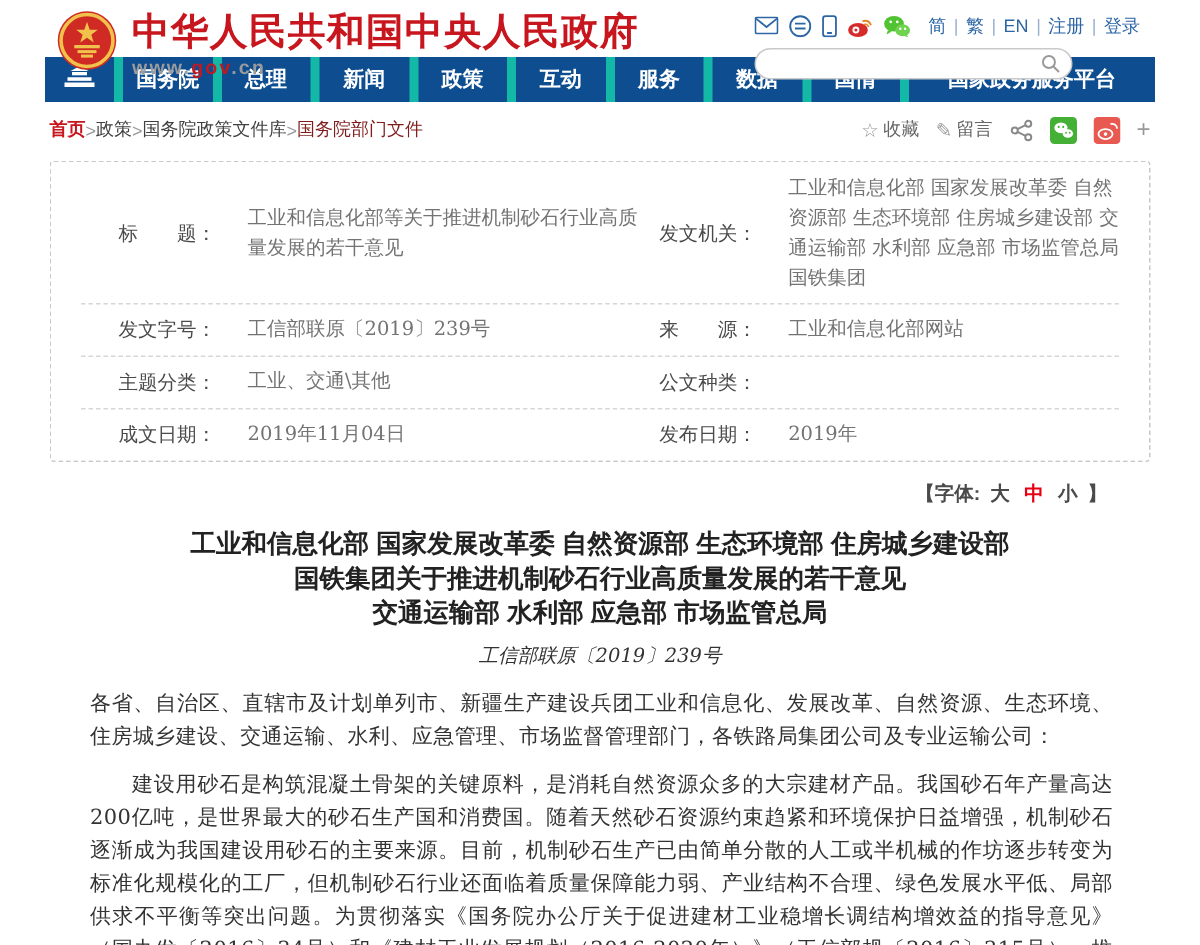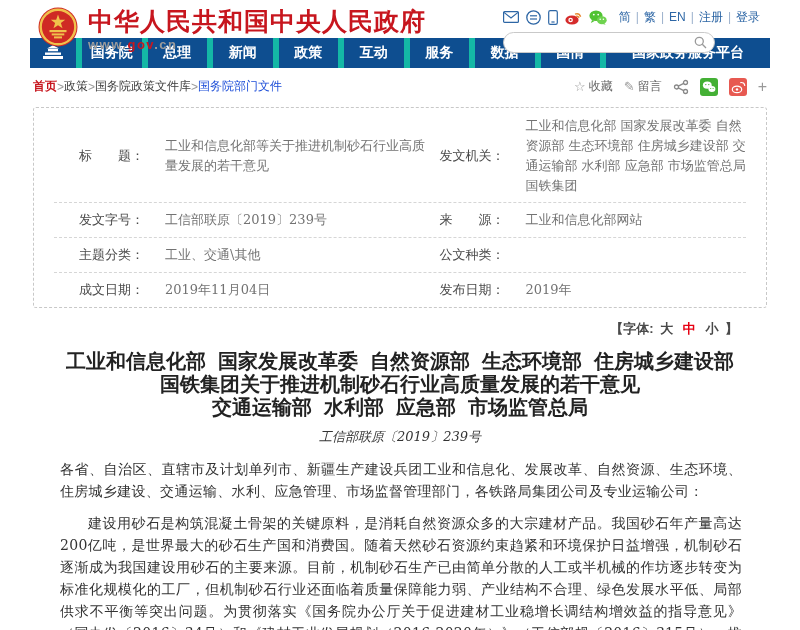--- a/index.html
+++ b/index.html
@@ -31,21 +31,21 @@
   .nav { margin:0 30px; height:30px; background:#0e4e90; display:flex; align-items:stretch; }
   .nav-home { width:46px; display:flex; align-items:center; justify-content:center; }
   .nav-item { flex:1; display:flex; align-items:center; justify-content:center; color:#fff; font-size:14px; font-weight:700; border-left:6px solid #14b8a6; white-space:nowrap; }
   .nav-item.platform { flex:0 0 170px; }
 
   
   .crumb { margin:0 33px; height:37px; display:flex; align-items:center; justify-content:space-between; font-size:12px; }
   .crumb-left { display:flex; gap:0; align-items:center; }
   .crumb-left a { color:#404040; }
   .crumb-left a.crumb-home { color:#c7161e; font-weight:700; }
-  .crumb-left .cur { color:#1d4ed8; }
+  .crumb-left .cur { color:#7f1d1d; }
   .sep { color:#999; }
   .crumb-right { display:flex; align-items:center; gap:11px; color:#666; }
   .act { display:inline-flex; align-items:center; gap:3px; color:#666; }
   .act-ic { font-size:13px; color:#999; line-height:1; }
   .sq { width:18px; height:18px; border-radius:3px; display:inline-flex; align-items:center; justify-content:center; }
   .plus { color:#999; font-size:16px; font-weight:400; line-height:1; }
 
   
   .meta { margin:2px 33px 0; border:1px dashed #c8c8c8; border-radius:3px; padding:0 20px;
           font-family:"DejaVu Serif","Liberation Serif",serif; font-size:13px; }
@@ -58,22 +58,22 @@
   .t-cell.r { width:46%; }
   .t-label { flex:0 0 86px; color:#4a4a4a; white-space:nowrap; }
   .t-value { flex:1; color:#737373; line-height:20px; }
 
   
   .font-bar { margin:12px 62px 0 0; text-align:right; font-size:13px; color:#4a4a4a; font-weight:700; }
   .font-bar a { color:#4a4a4a; margin:0 3px; }
   .font-bar a.active { color:#e60012; }
 
   
-  .doc-title { margin-top:13px; text-align:center; font-family:Liberation Mono, monospace;
-               font-weight:700; font-size:20px; line-height:23px; color:#222; }
+  .doc-title { margin-top:13px; text-align:center; font-family:Liberation Sans, sans-serif;
+               font-weight:700; font-size:17px; line-height:23px; color:#222; }
   .doc-number { margin-top:8px; text-align:center; font-family:"DejaVu Serif","Liberation Serif",serif;
                 font-style:italic; font-size:13px; color:#333; }
   .doc-body { padding:12px 58px 0 60px; font-family:"DejaVu Serif","Liberation Serif",serif;
               font-size:14px; line-height:22px; color:#333; text-align:justify; letter-spacing:0.3px; }
   .doc-body p { margin:0; }
   .doc-body p.indent { text-indent:2em; margin-top:10px; }
 </style>
 </head>
 <body>
 

